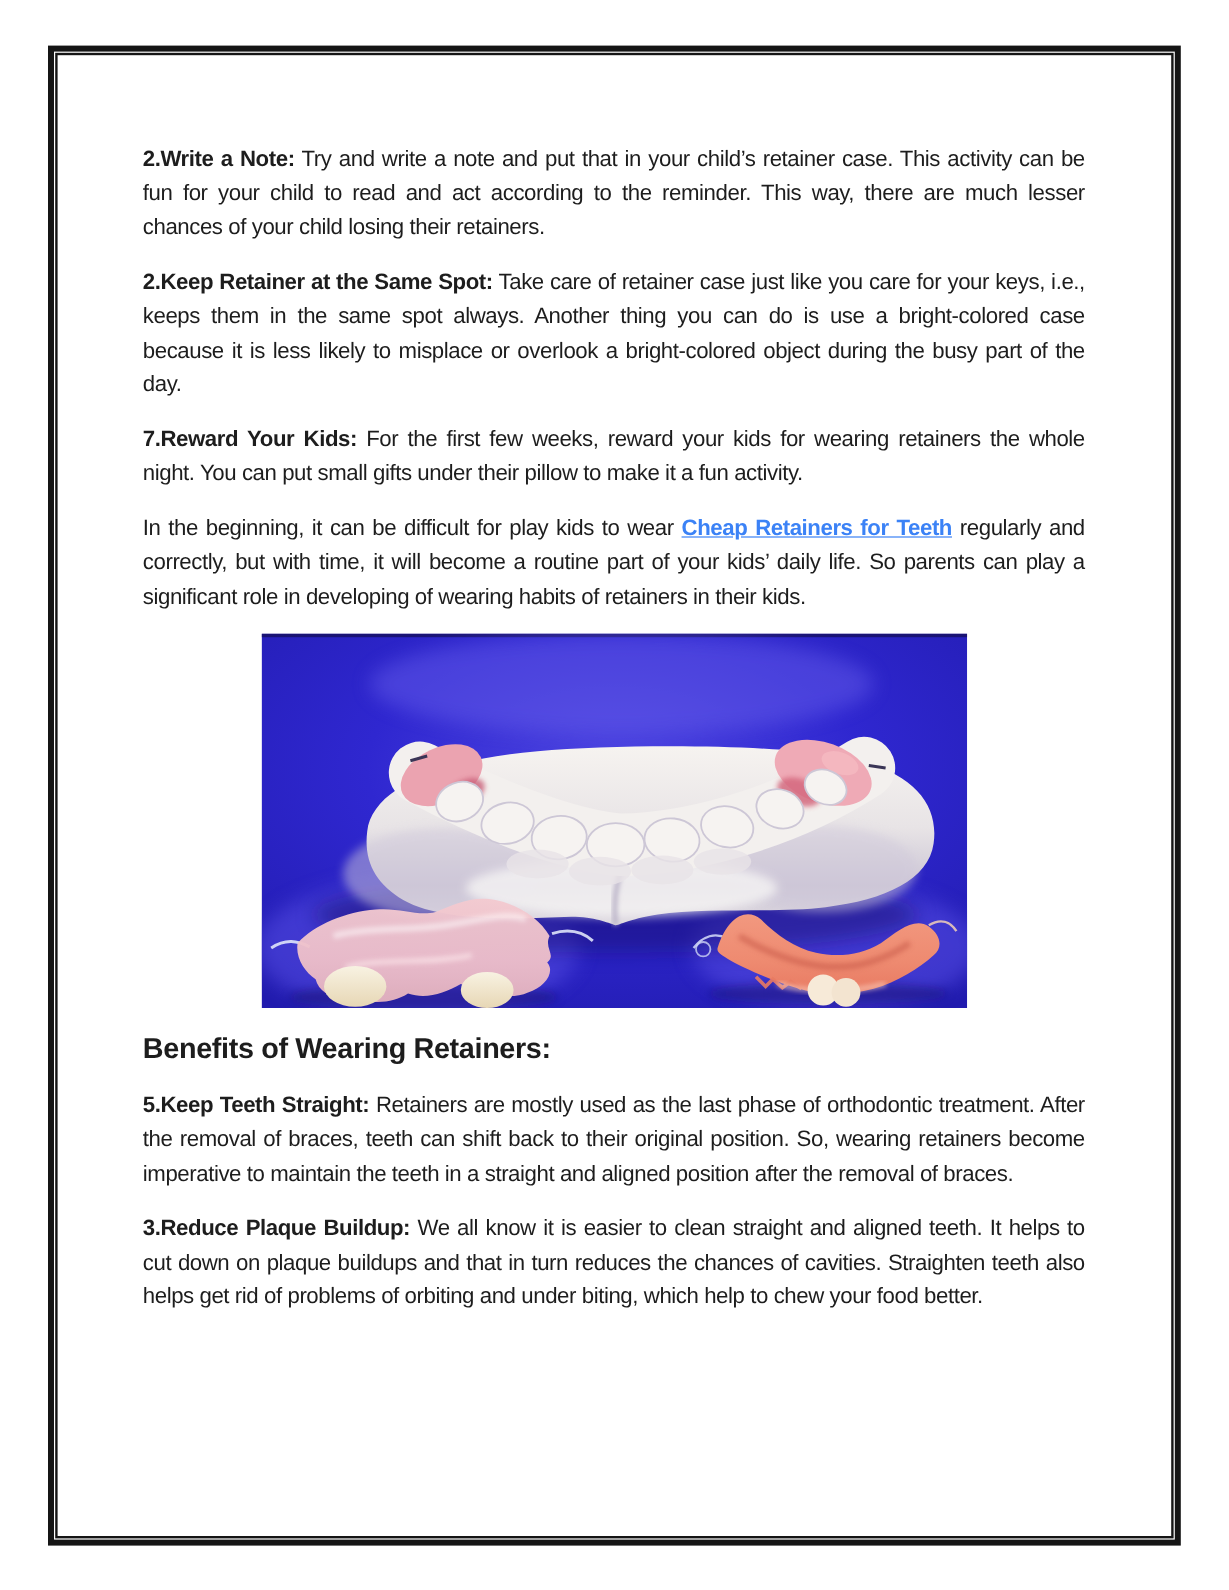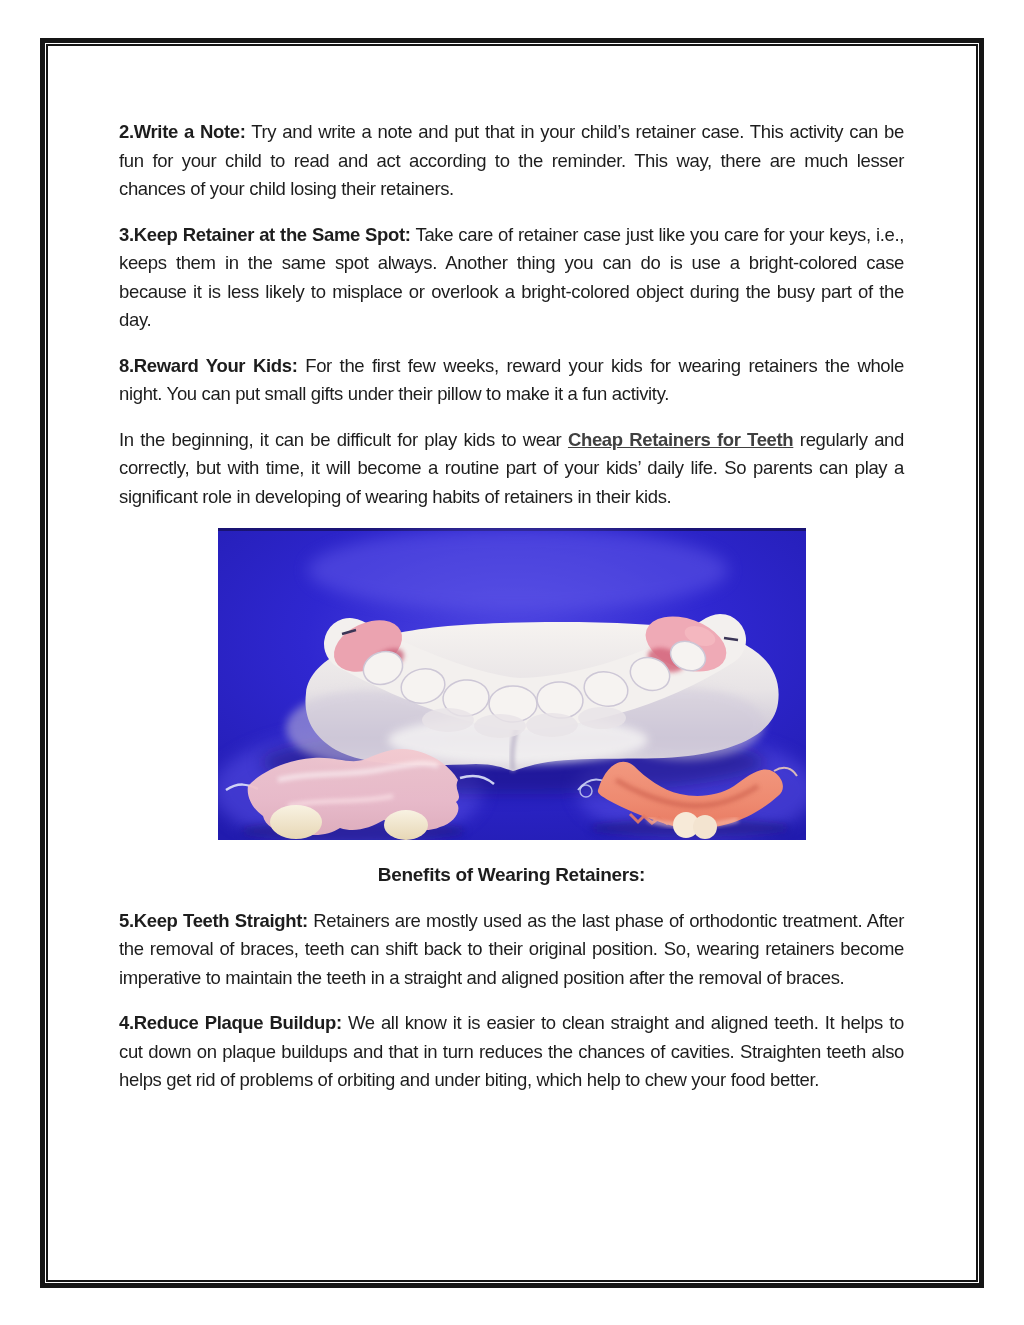--- a/index.html
+++ b/index.html
@@ -32,53 +32,53 @@
     width: 785px;
     color: #1d1d1d;
     font-size: 18.5px;
     letter-spacing: -0.35px;
     line-height: 28.5px;
     text-align: justify;
   }
   .content p { margin: 0 0 17px 0; }
   .content b { font-weight: bold; }
   a.doclink {
-    color: #404040;
+    color: #3b82f6;
     font-weight: bold;
     text-decoration: underline;
     cursor: pointer;
   }
   h2.benefits {
-    font-size: 19px;
+    font-size: 24px;
     letter-spacing: -0.3px;
     margin: 21px 0 17px 0;
     line-height: 28.5px;
-    text-align: center;
+    text-align: left;
   }
   .photo {
     width: 588px; height: 312px;
     margin: 13px auto 4px auto;
     display: block;
   }
 </style>
 </head>
 <body>
 
 <div class="page">
   <div class="frame">
     <div class="frame-inner"></div>
   </div>
 
   <div class="content">
 
     <p><b>2.Write a Note:</b><span> Try and write a note and put that in your child’s retainer case. This activity can be fun for your child to read and act according to the reminder. This way, there are much lesser chances of your child losing their retainers.</span></p>
 
-    <p><b>3.Keep Retainer at the Same Spot:</b><span> Take care of retainer case just like you care for your keys, i.e., keeps them in the same spot always. Another thing you can do is use a bright-colored case because it is less likely to misplace or overlook a bright-colored object during the busy part of the day.</span></p>
-
-    <p><b>8.Reward Your Kids:</b><span> For the first few weeks, reward your kids for wearing retainers the whole night. You can put small gifts under their pillow to make it a fun activity.</span></p>
+    <p><b>2.Keep Retainer at the Same Spot:</b><span> Take care of retainer case just like you care for your keys, i.e., keeps them in the same spot always. Another thing you can do is use a bright-colored case because it is less likely to misplace or overlook a bright-colored object during the busy part of the day.</span></p>
+
+    <p><b>7.Reward Your Kids:</b><span> For the first few weeks, reward your kids for wearing retainers the whole night. You can put small gifts under their pillow to make it a fun activity.</span></p>
 
     <p><span>In the beginning, it can be difficult for play kids to wear </span><a class="doclink">Cheap Retainers for Teeth</a><span> regularly and correctly, but with time, it will become a routine part of your kids’ daily life. So parents can play a significant role in developing of wearing habits of retainers in their kids.</span></p>
 
     <svg class="photo" viewBox="0 0 588 312" aria-hidden="true">
       <defs>
         <radialGradient id="bgRad" cx="50%" cy="36%" r="78%">
           <stop offset="0%" stop-color="#4e46e2"></stop>
           <stop offset="45%" stop-color="#2f27d0"></stop>
           <stop offset="100%" stop-color="#211bae"></stop>
         </radialGradient>
@@ -194,16 +194,16 @@
         <path d="M 430,292 C 452,299 490,300 520,292" stroke="#fcd0c0" stroke-width="4" fill="none" opacity="0.7" filter="url(#b2)"></path>
         <ellipse cx="468" cy="297" rx="13" ry="13" fill="#f7ead8"></ellipse>
         <ellipse cx="487" cy="299" rx="12" ry="12" fill="#f3e4d0"></ellipse>
       </g>
     </svg>
 
     <h2 class="benefits">Benefits of Wearing Retainers:</h2>
 
     <p><b>5.Keep Teeth Straight:</b><span> Retainers are mostly used as the last phase of orthodontic treatment. After the removal of braces, teeth can shift back to their original position. So, wearing retainers become imperative to maintain the teeth in a straight and aligned position after the removal of braces.</span></p>
 
-    <p><b>4.Reduce Plaque Buildup:</b><span> We all know it is easier to clean straight and aligned teeth. It helps to cut down on plaque buildups and that in turn reduces the chances of cavities. Straighten teeth also helps get rid of problems of orbiting and under biting, which help to chew your food better.</span></p>
+    <p><b>3.Reduce Plaque Buildup:</b><span> We all know it is easier to clean straight and aligned teeth. It helps to cut down on plaque buildups and that in turn reduces the chances of cavities. Straighten teeth also helps get rid of problems of orbiting and under biting, which help to chew your food better.</span></p>
 
   </div>
 </div>
 
 </body></html>

